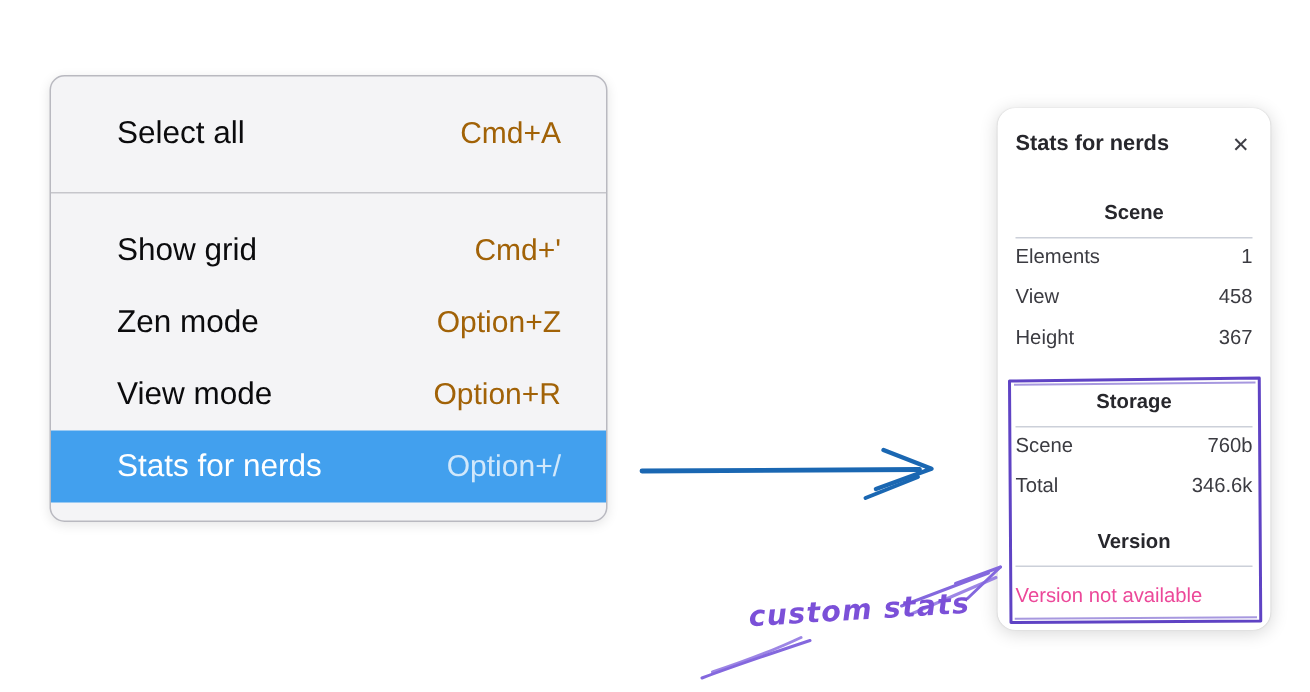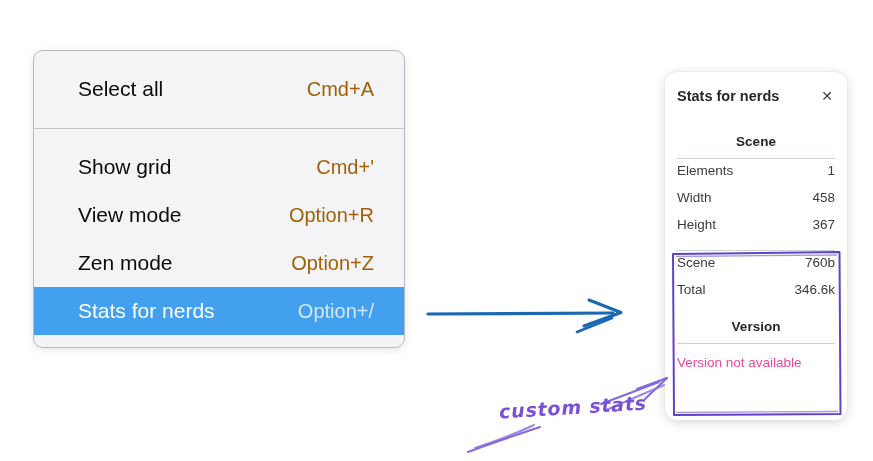--- a/index.html
+++ b/index.html
@@ -65,26 +65,26 @@
         <span class="mi-shortcut">Cmd+A</span>
       </div>
     </div>
     <div class="menu-divider"></div>
     <div class="menu-group2">
       <div class="menu-item">
         <span class="mi-label">Show grid</span>
         <span class="mi-shortcut">Cmd+'</span>
       </div>
       <div class="menu-item">
+        <span class="mi-label">Zen mode</span>
+        <span class="mi-shortcut">Option+Z</span>
+      </div>
+      <div class="menu-item">
         <span class="mi-label">View mode</span>
         <span class="mi-shortcut">Option+R</span>
-      </div>
-      <div class="menu-item">
-        <span class="mi-label">Zen mode</span>
-        <span class="mi-shortcut">Option+Z</span>
       </div>
       <div class="menu-item highlighted">
         <span class="mi-label">Stats for nerds</span>
         <span class="mi-shortcut">Option+/</span>
       </div>
     </div>
   </div>
 
   <div class="stats-panel">
     <div class="panel-head">
@@ -93,29 +93,30 @@
     </div>
 
     <div class="section-header sh-scene">Scene</div>
     <div class="pdivider"></div>
     <div class="rows">
       <div class="stat-row">
         <span>Elements</span>
         <span>1</span>
       </div>
       <div class="stat-row">
-        <span>Width</span>
+        <span>View</span>
         <span>458</span>
       </div>
       <div class="stat-row">
         <span>Height</span>
         <span>367</span>
       </div>
     </div>
 
+    <div class="section-header sh-storage">Storage</div>
     <div class="pdivider"></div>
     <div class="rows">
       <div class="stat-row">
         <span>Scene</span>
         <span>760b</span>
       </div>
       <div class="stat-row">
         <span>Total</span>
         <span>346.6k</span>
       </div>

